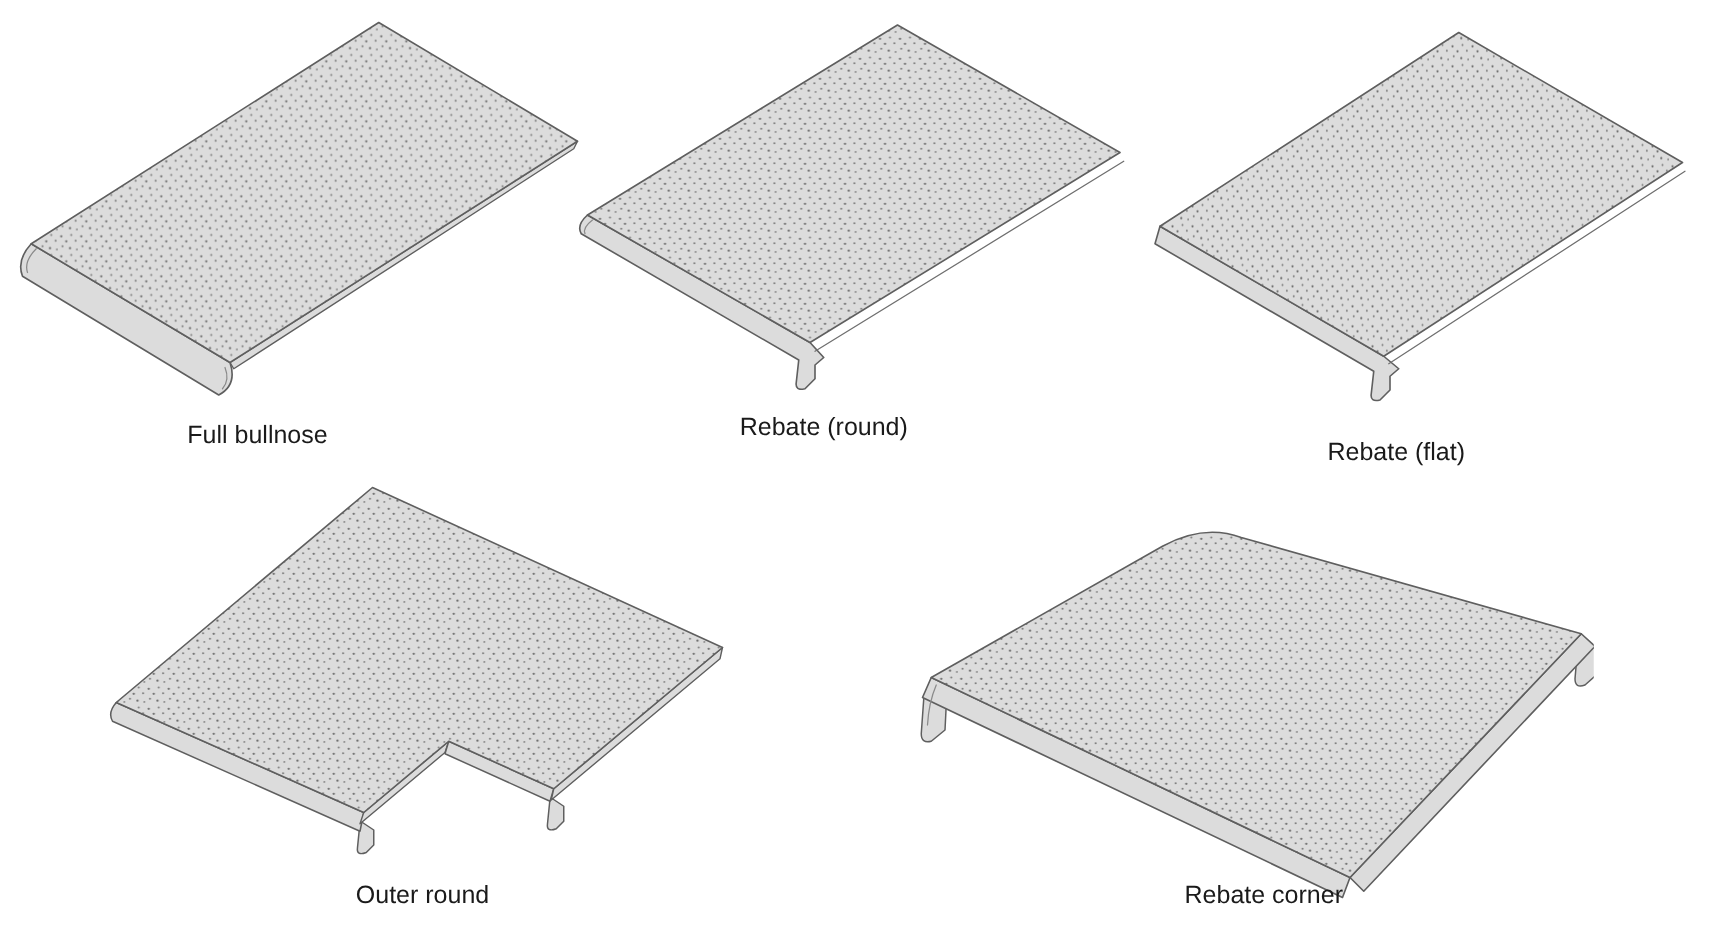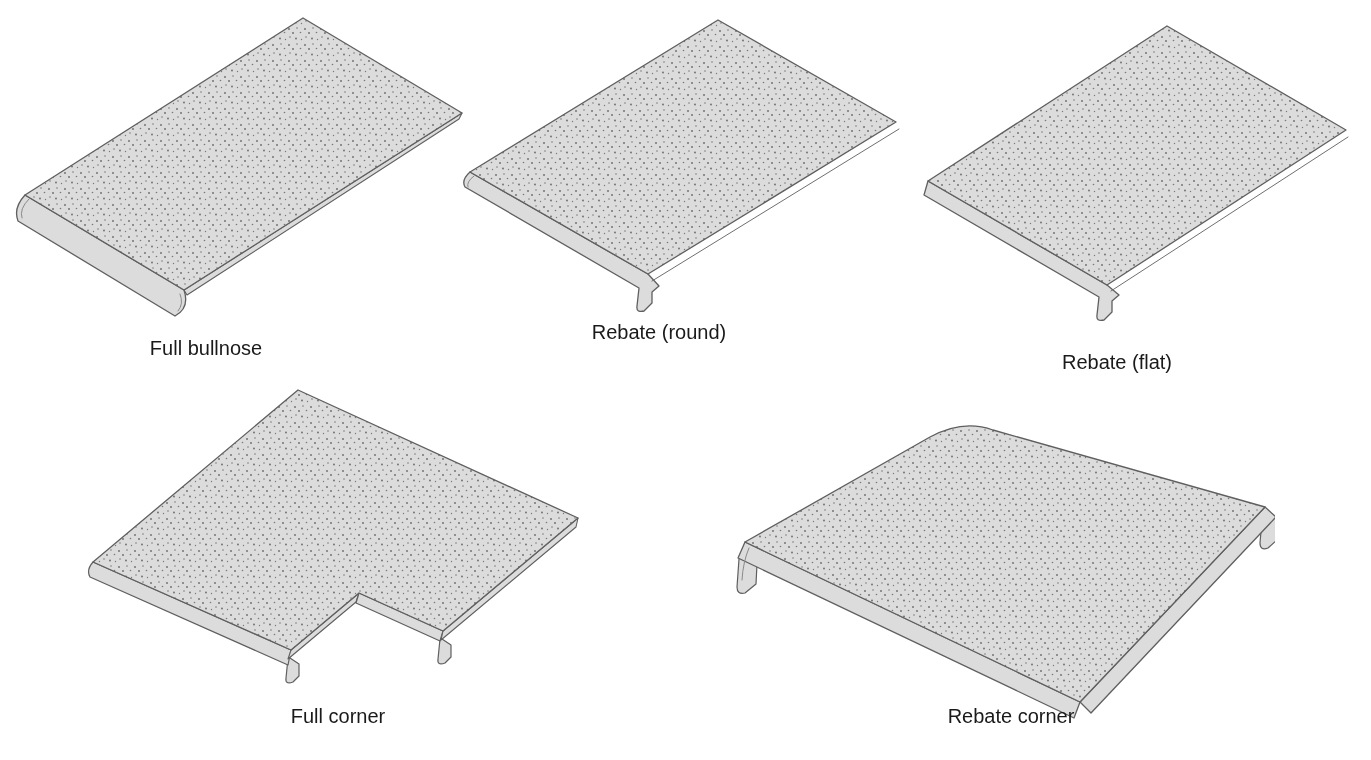--- a/index.html
+++ b/index.html
@@ -76,18 +76,18 @@
   <svg class="illus" style="left:735px;top:412px" width="540" height="330" viewBox="0 0 540 330">
     <path d="M 10 131 L 4 147 L 2 175 Q 2 183 10 181 L 21 172 L 22 152 L 28 147 Z" fill="#dcdcdc" stroke="#5f5f5f" stroke-width="1.2"></path>
     <path d="M 528 96 L 525 131 Q 525 139 533 136 L 542 128 L 542 108 Z" fill="#dcdcdc" stroke="#5f5f5f" stroke-width="1.2"></path>
     <path d="M 10 130 L 345 290 L 339 306 L 3 146 Z" fill="#dcdcdc" stroke="#5f5f5f" stroke-width="1.3"></path>
     <path d="M 345 290 L 530 95 L 541 105 L 356 301 Z" fill="#dcdcdc" stroke="#5f5f5f" stroke-width="1.3"></path>
     <path d="M 10 130 L 195 25 Q 228 7 258 18 L 530 95 L 345 290 Z" fill="url(#stipple)" stroke="#5f5f5f" stroke-width="1.3"></path>
     <path d="M 14 136 Q 8 150 7 168" fill="none" stroke="#8a8a8a" stroke-width="1"></path>
   </svg>
 
   <div class="caption" style="left:206px;top:336px">Full bullnose</div>
-  <div class="caption" style="left:659px;top:320px">Rebate (round)</div>
+  <div class="caption" style="left:659px;top:330px">Rebate (round)</div>
   <div class="caption" style="left:1117px;top:350px">Rebate (flat)</div>
-  <div class="caption" style="left:338px;top:704px">Full corner</div>
+  <div class="caption" style="left:338px;top:704px">Outer round</div>
   <div class="caption" style="left:1011px;top:704px">Rebate corner</div>
 
 </div>
 
 </body></html>

